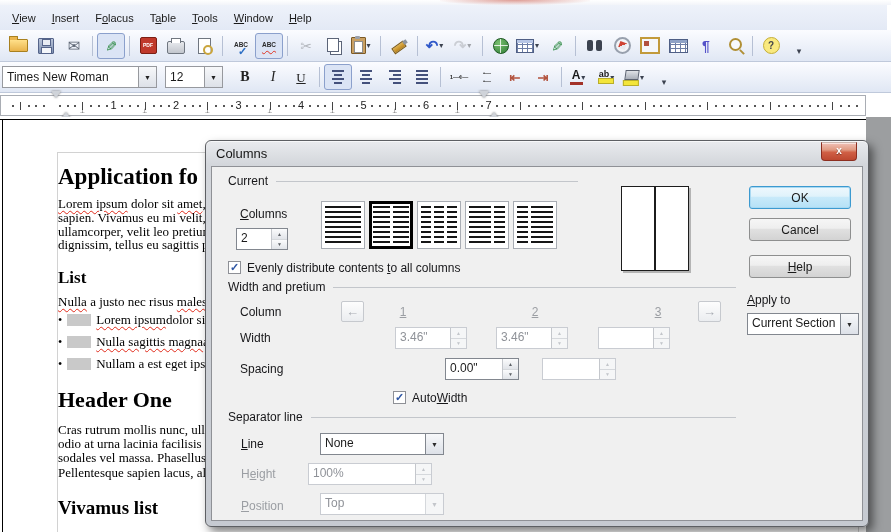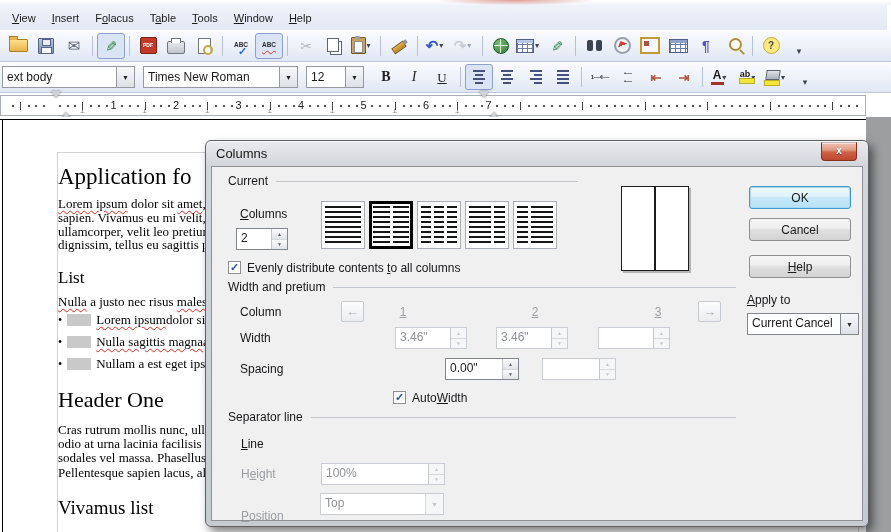--- a/index.html
+++ b/index.html
@@ -109,21 +109,21 @@
   .rmark .t2{width:0;height:0;border-left:5px solid transparent;border-right:5px solid transparent;border-bottom:7px solid #cfd3d9;filter:drop-shadow(0 0 1px #777);margin-top:1px}
 
   
   #pagearea{position:absolute;left:0;top:117px;width:891px;height:415px;background:#fff}
   #pageTopBorder{position:absolute;left:0;top:119px;width:866px;height:1px;background:#000}
   #pageLeftBorder{position:absolute;left:2px;top:119px;width:1px;height:413px;background:#000}
   #grayRight{position:absolute;left:866px;top:117px;width:25px;height:415px;background:#9c9ea0}
   #textBoundary{position:absolute;left:57px;top:152px;width:800px;height:420px;border:1px solid #d2d2d2}
   #doc{position:absolute;left:58px;top:0;width:810px;height:532px;font-family:"Liberation Serif",serif;color:#000}
   #doc .blk{position:absolute;left:0;white-space:nowrap}
-  #doc .h{font-weight:400}
+  #doc .h{font-weight:700}
   #doc .pl{font-size:13px;line-height:13.8px;height:13.8px}
   #doc .sp{text-decoration:underline wavy #e02a1a 1px;text-underline-offset:2px}
   #doc .li{display:flex;align-items:center;font-size:13px;height:14px;margin-bottom:8px}
   #doc .li .bt{font-size:12px;margin-right:5px}
   #doc .li .gb{width:24px;height:12px;background:#c9c9c9;margin-right:5px;flex:none}
 
   
   #dlg{position:absolute;left:205px;top:140px;width:662px;height:385px;z-index:50;
        background:linear-gradient(#e9ebee,#d3d6db 24px,#c6cad1);border:1px solid #5d5f63;border-radius:6px;
        box-shadow:inset 0 1px 0 rgba(255,255,255,.65),4px 5px 10px rgba(0,0,0,.5)}
@@ -267,24 +267,20 @@
     </span>
     <span class="tsep"></span>
     <span class="tbtn">
       <i class="icn g-help">?</i>
     </span>
     <span class="tbtn">
       <i class="icn g-more">▾</i>
     </span>
   </div>
 <div id="tbar2" class="tbar">
-  <span class="combo" style="width:131px;margin-left:0">
-    <span class="cval">ext body</span>
-    <span class="cdd">▼</span>
-  </span>
   <span class="combo" style="width:153px">
     <span class="cval">Times New Roman</span>
     <span class="cdd">▼</span>
   </span>
   <span class="combo" style="width:56px">
     <span class="cval">12</span>
     <span class="cdd">▼</span>
   </span>
 <span class="tbtn">
       <i class="icn g-tb">B</i>
@@ -603,47 +599,51 @@
       </div>
 
     <div class="cb" style="left:181px;top:224px">✓</div>
     <div class="lbl" style="left:200px;top:224px"><span>Auto</span><span class="u">W</span><span>idth</span></div>
 
     <div class="grp" style="left:16px;top:243px;width:508px">
       <span>Separator line</span>
         <i></i>
     </div>
     <div class="lbl" style="left:29px;top:270px"><span></span><span class="u">L</span><span>ine</span></div>
+    <div class="drop" style="left:108px;top:266px;width:122px">
+        <span class="val">None</span>
+        <span class="db">▼</span>
+      </div>
     <div class="lbl dis" style="left:29px;top:300px"><span>H</span><span class="u">e</span><span>ight</span></div>
-    <div class="spin dis" style="left:109px;top:296px;width:122px">
+    <div class="spin dis" style="left:96px;top:296px;width:122px">
         <span class="val">100%</span>
         <span class="sb">
           <b>▲</b>
           <b>▼</b>
         </span>
       </div>
-    <div class="lbl dis" style="left:29px;top:342px"><span></span><span class="u">P</span><span>osition</span></div>
+    <div class="lbl dis" style="left:29px;top:332px"><span></span><span class="u">P</span><span>osition</span></div>
     <div class="drop dis" style="left:108px;top:326px;width:122px">
         <span class="val">Top</span>
         <span class="db">▼</span>
       </div>
 
     <div class="pvw">
         <span class="pdiv"></span>
       </div>
     <div class="btn" style="top:51px">Cancel</div>
     <div class="btn focus" style="top:19px">OK</div>
     <div class="btn" style="top:88px">
         <span></span>
         <span class="u">H</span>
         <span>elp</span>
       </div>
     <div class="lbl" style="left:535px;top:126px"><span></span><span class="u">A</span><span>pply to</span></div>
     <div class="drop" style="left:535px;top:146px;width:110px">
-        <span class="val">Current Cancel</span>
+        <span class="val">Current Section</span>
         <span class="db">▼</span>
       </div>
   <span class="preset" style="left: 109px;">
         <b style="flex: 1 1 0%;"></b>
       </span>
       <span class="preset sel" style="left: 157px;">
         <b style="flex: 1 1 0%;"></b>
         <b style="flex: 1 1 0%;"></b>
       </span>
       <span class="preset" style="left: 205px;">

